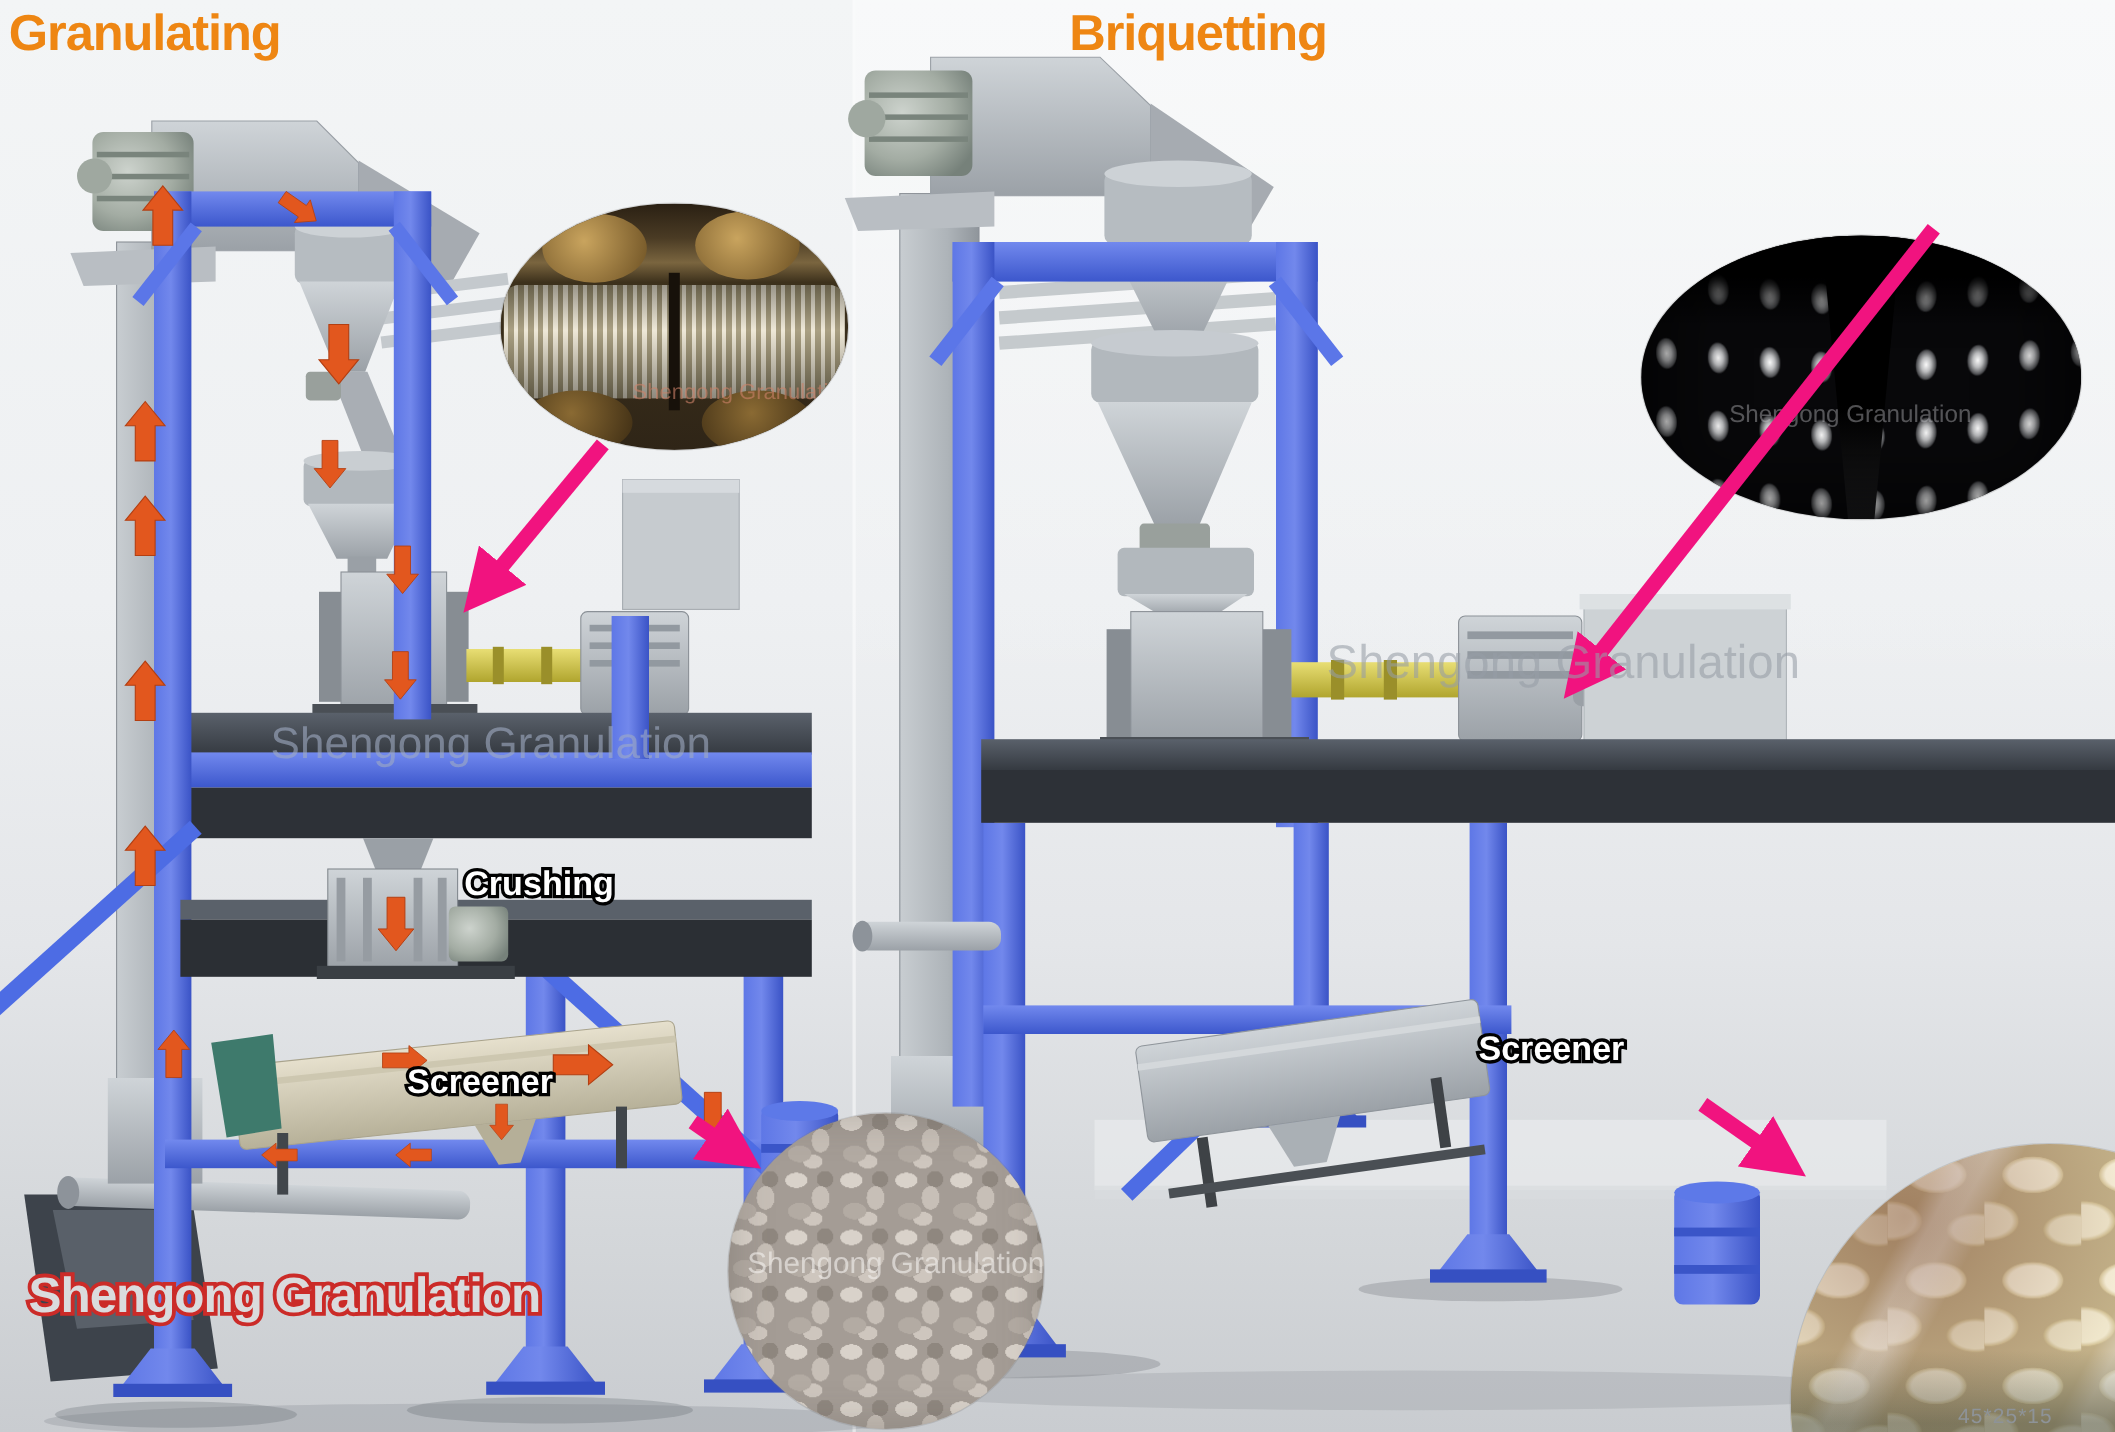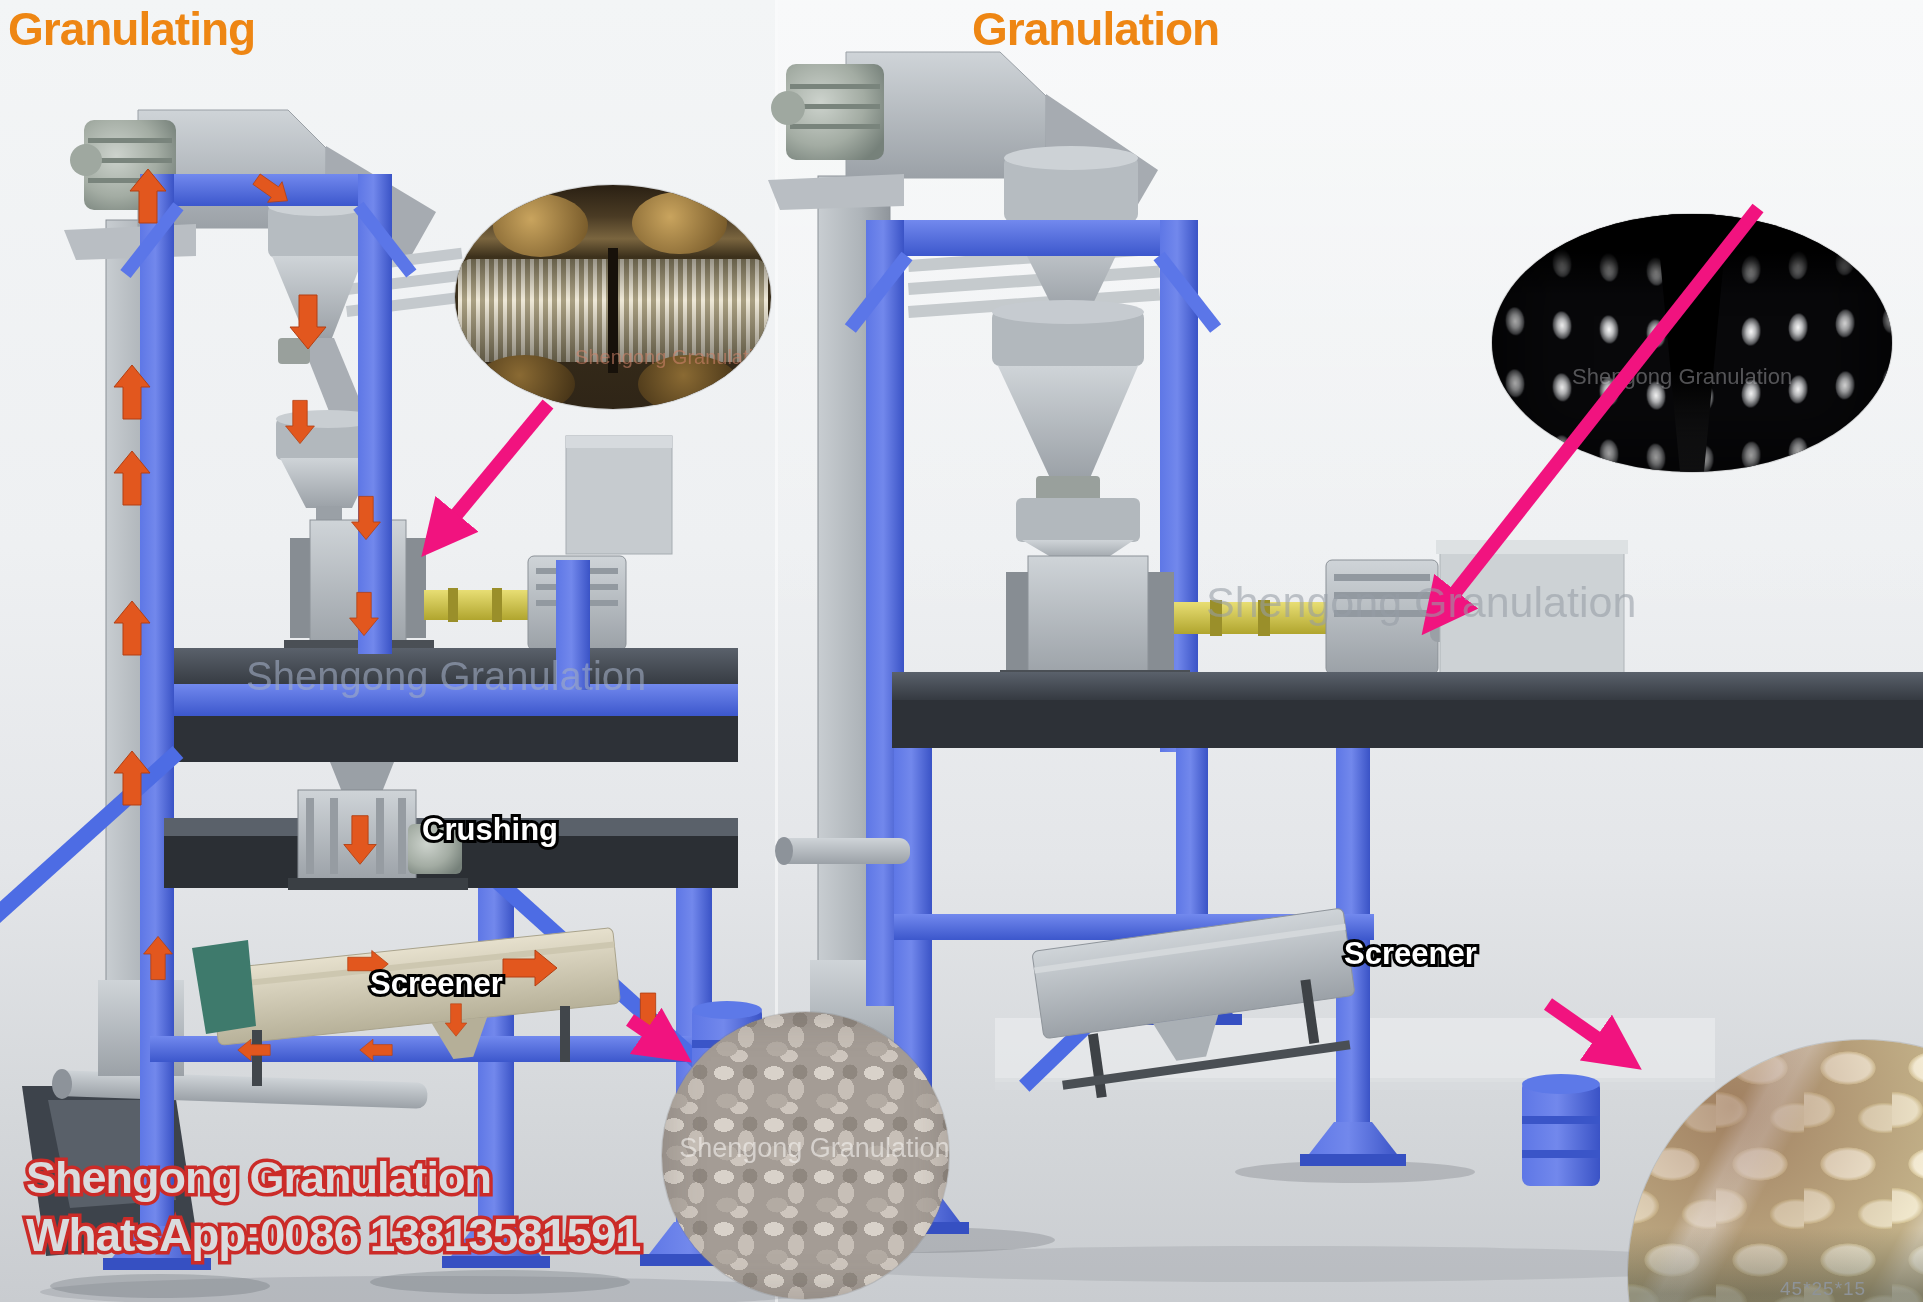--- a/index.html
+++ b/index.html
@@ -379,26 +379,25 @@
         <path d="M0,0 L10,5 L0,10 z" fill="#F1137F"></path>
       </marker>
     </defs>
     <line x1="548" y1="404" x2="432" y2="544" stroke="#F1137F" stroke-width="14" marker-end="url(#pinkhead)"></line>
     <line x1="630" y1="1020" x2="678" y2="1053" stroke="#F1137F" stroke-width="14" marker-end="url(#pinkhead)"></line>
     <line x1="1758" y1="208" x2="1432" y2="622" stroke="#F1137F" stroke-width="14" marker-end="url(#pinkhead)"></line>
     <line x1="1548" y1="1004" x2="1628" y2="1060" stroke="#F1137F" stroke-width="14" marker-end="url(#pinkhead)"></line>
   </svg>
 
   <div class="abs title" style="left:8px;top:2px;">Granulating</div>
-  <div class="abs title" style="left:972px;top:2px;">Granulation</div>
+  <div class="abs title" style="left:972px;top:2px;">Briquetting</div>
 
   <div class="abs watermark" style="left:246px;top:654px;color:rgba(160,172,195,.6);">Shengong Granulation</div>
   <div class="abs watermark" style="left:1206px;top:578px;font-size:43px;">Shengong Granulation</div>
 
-  <div class="abs outline-label" style="left:422px;top:812px;">Crushing</div>
+  <div class="abs outline-label" style="left:422px;top:786px;">Crushing</div>
   <div class="abs outline-label" style="left:370px;top:966px;">Screener</div>
   <div class="abs outline-label" style="left:1344px;top:936px;">Screener</div>
 
   <div class="abs contact" style="left:26px;top:1152px;font-size:45px;">Shengong Granulation</div>
-  <div class="abs contact" style="left:26px;top:1208px;font-size:46px;">WhatsApp:0086 13813581591</div>
 
   <div class="abs size-note" style="left:1744px;top:1278px;">45*25*15</div>
 </div>
 
 </body></html>

